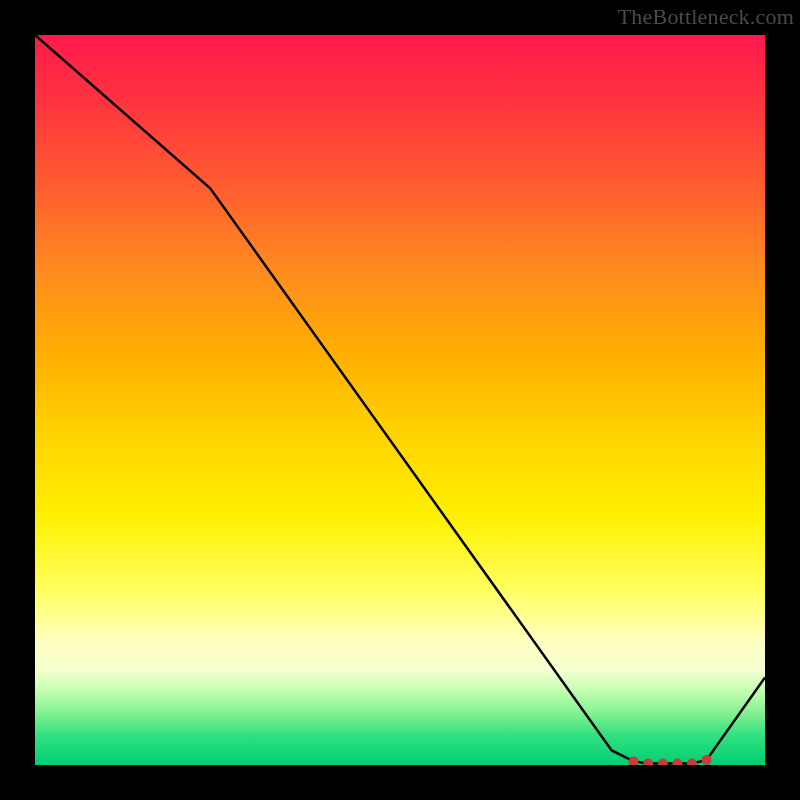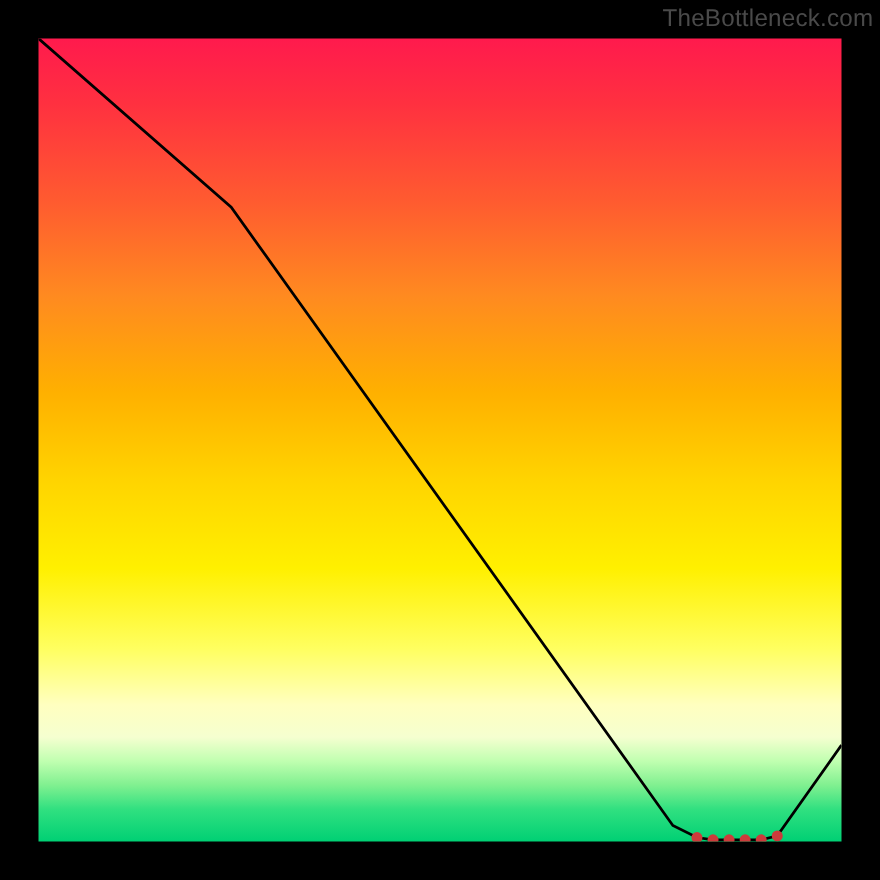--- a/index.html
+++ b/index.html
@@ -46,21 +46,21 @@
     top: 0;
     width: 730px;
     height: 730px;
     pointer-events: none;
   }
   .attr {
     position: absolute;
     right: 6px;
     top: 4px;
     color: #4a4a4a;
-    font-family: Liberation Sans, sans-serif;
+    font-family: Liberation Serif, serif;
     font-size: 22px;
     letter-spacing: 0.2px;
   }
 </style>
 </head>
 <body>
 
 <div class="frame">
   <div class="plot-area">
     <svg class="curve" viewBox="0 0 730 730">

